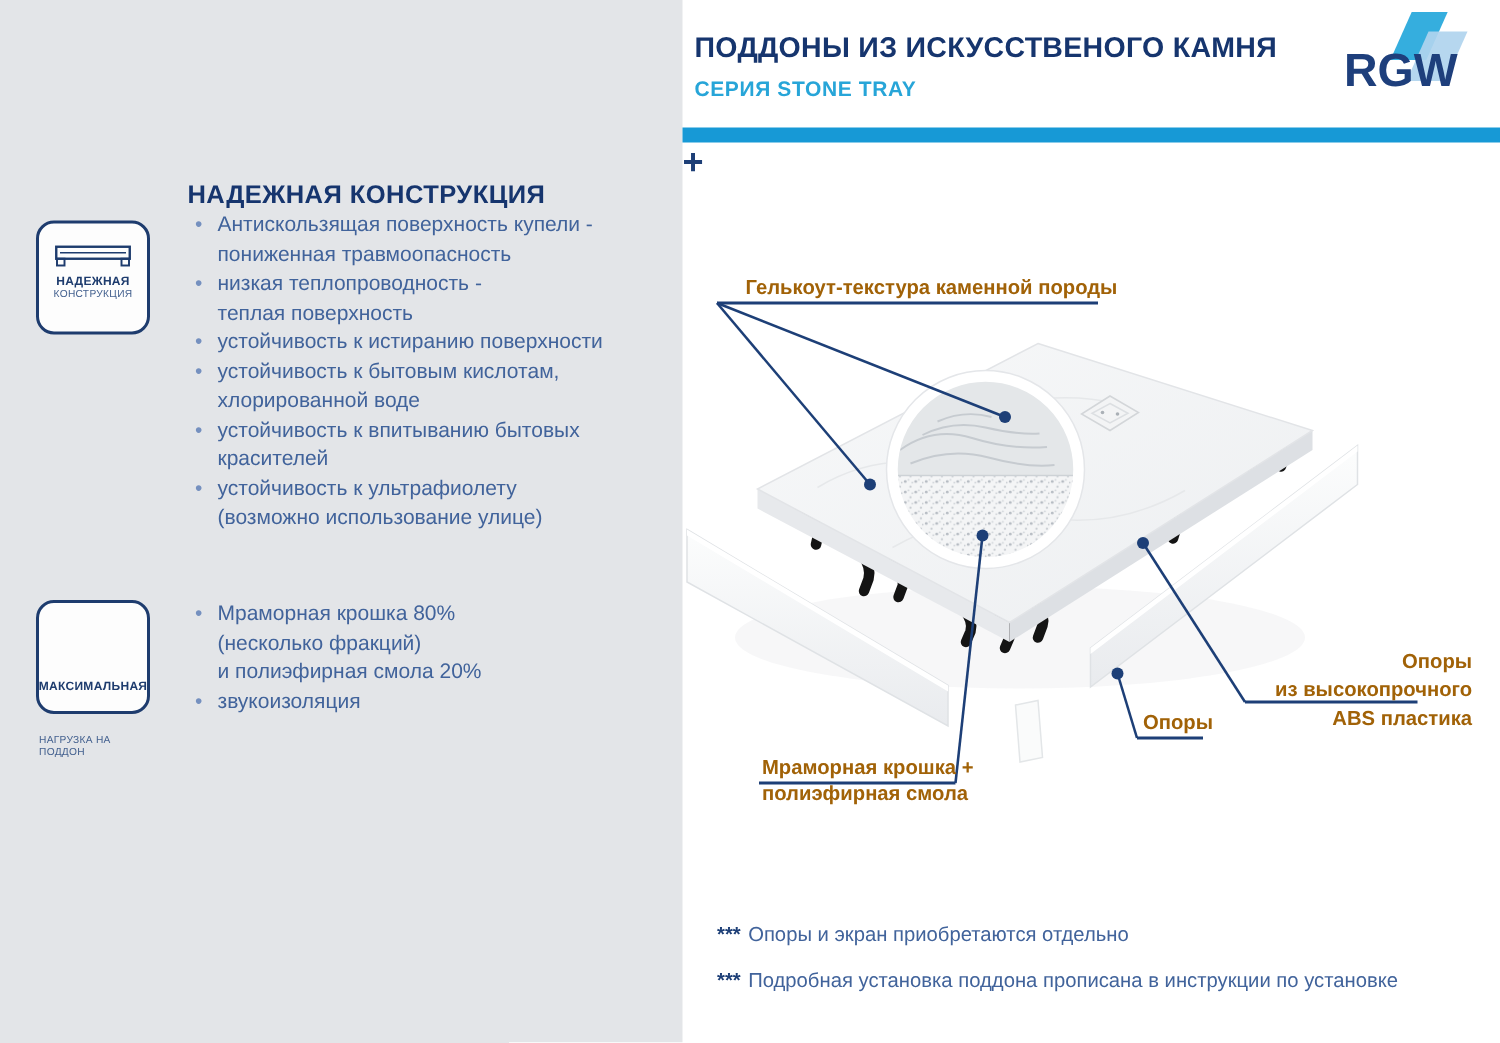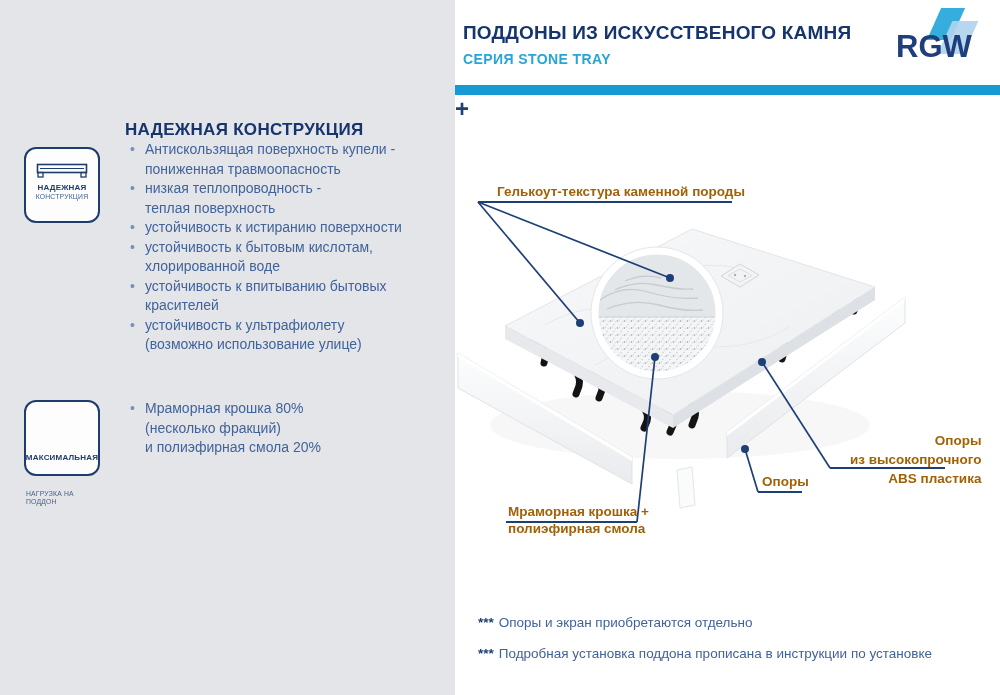--- a/index.html
+++ b/index.html
@@ -125,20 +125,21 @@
       <li>устойчивость к впитыванию бытовых
 красителей</li>
       <li>устойчивость к ультрафиолету
 (возможно использование улице)</li>
     </ul>
 
     <ul class="feature-list second">
       <li>Мраморная крошка 80%
 (несколько фракций)
 и полиэфирная смола 20%</li>
+      <li>звукоизоляция</li>
     </ul>
   </div>
 
   <div class="hdr-title">ПОДДОНЫ ИЗ ИСКУССТВЕНОГО КАМНЯ</div>
   <div class="hdr-subtitle">СЕРИЯ STONE TRAY</div>
   <div class="hdr-bar"></div>
 
   <div class="logo">
     <div class="para dark"></div>
     <div class="para light"></div>

